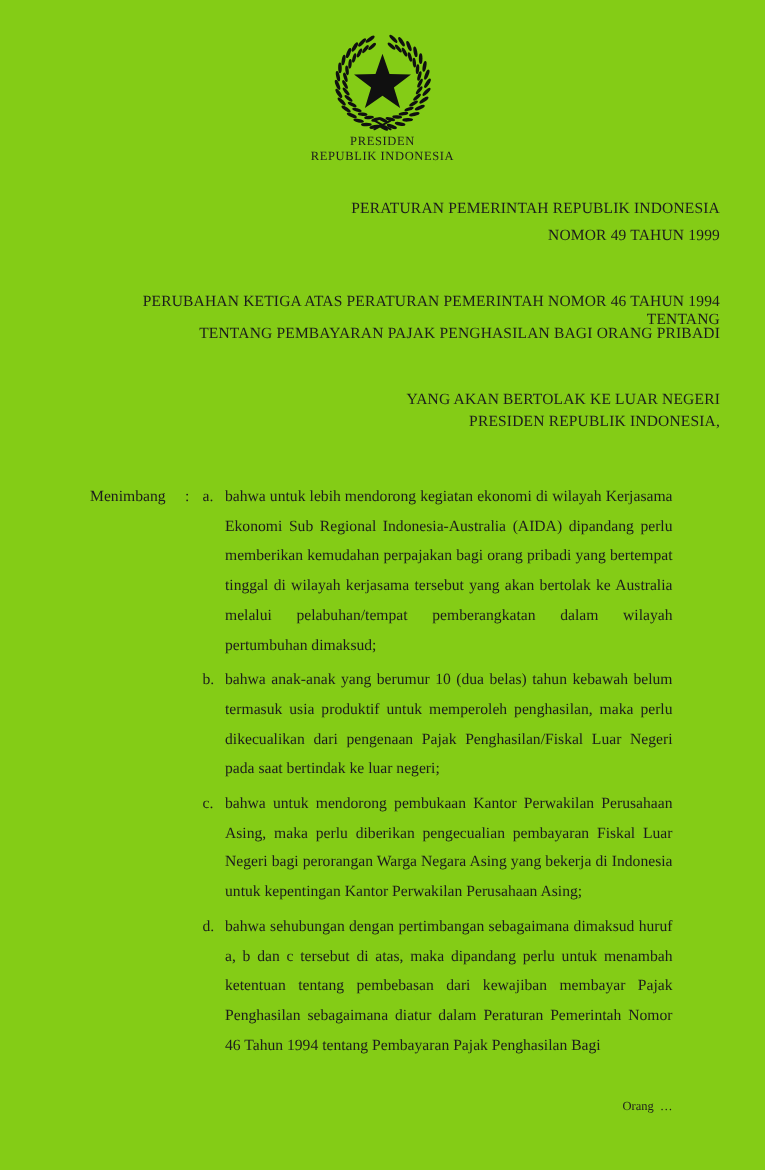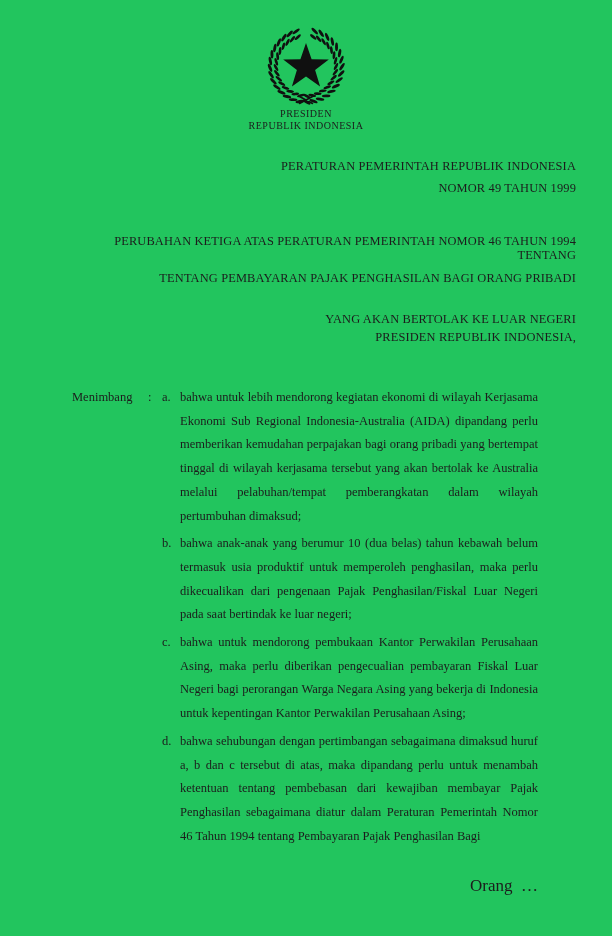--- a/index.html
+++ b/index.html
@@ -5,21 +5,21 @@
   html, body { margin: 0; padding: 0; background: #ffffff; }
   body {
     width: 612px; height: 936px;
     font-family: "Liberation Serif", serif;
     color: #1c1c1c;
     -webkit-font-smoothing: antialiased;
   }
   .page {
     position: relative;
     width: 612px; height: 936px;
-    background: #22c55e;
+    background: #84cc16;
     overflow: hidden;
   }
 
   
   .emblem-wrap {
     position: absolute; top: 24px; left: 0; right: 0;
     text-align: center;
   }
   .emblem-wrap svg { display: block; margin: 0 auto; }
   .letterhead-line {
@@ -33,21 +33,21 @@
     position: absolute; left: 36px; right: 36px;
     text-align: right;
     font-size: 12.4px; line-height: 15px;
     letter-spacing: 0.15px;
     white-space: nowrap;
   }
   .t-h1 { top: 159px; }
   .t-h2 { top: 181px; }
   .t-about { top: 209px; margin-top: 39px; }
   .t-s1 { top: 234px; }
-  .t-s2 { top: 271px; }
+  .t-s2 { top: 259px; }
   .t-s3 { top: 284px; margin-top: 28px; }
   .t-issuer { top: 330px; }
 
   
   .considering {
     position: absolute;
     top: 386px; left: 72px; width: 466px;
     font-size: 12.5px; line-height: 23.7px;
   }
   .considering-row {
@@ -61,21 +61,21 @@
     padding-left: 18px;
     text-align: justify;
   }
   .item + .item { margin-top: 4px; }
   .item-marker { position: absolute; left: 0; top: 0; }
 
   
   .catchword {
     position: absolute;
     top: 878px; right: 74px;
-    font-size: 17px; line-height: 15px;
+    font-size: 10px; line-height: 15px;
     text-align: center;
   }
 </style>
 </head>
 <body>
 
 <div class="page">
 
   <div class="emblem-wrap">
     <svg id="emblem-svg" width="84" height="84" viewBox="0 0 84 84" aria-hidden="true">

